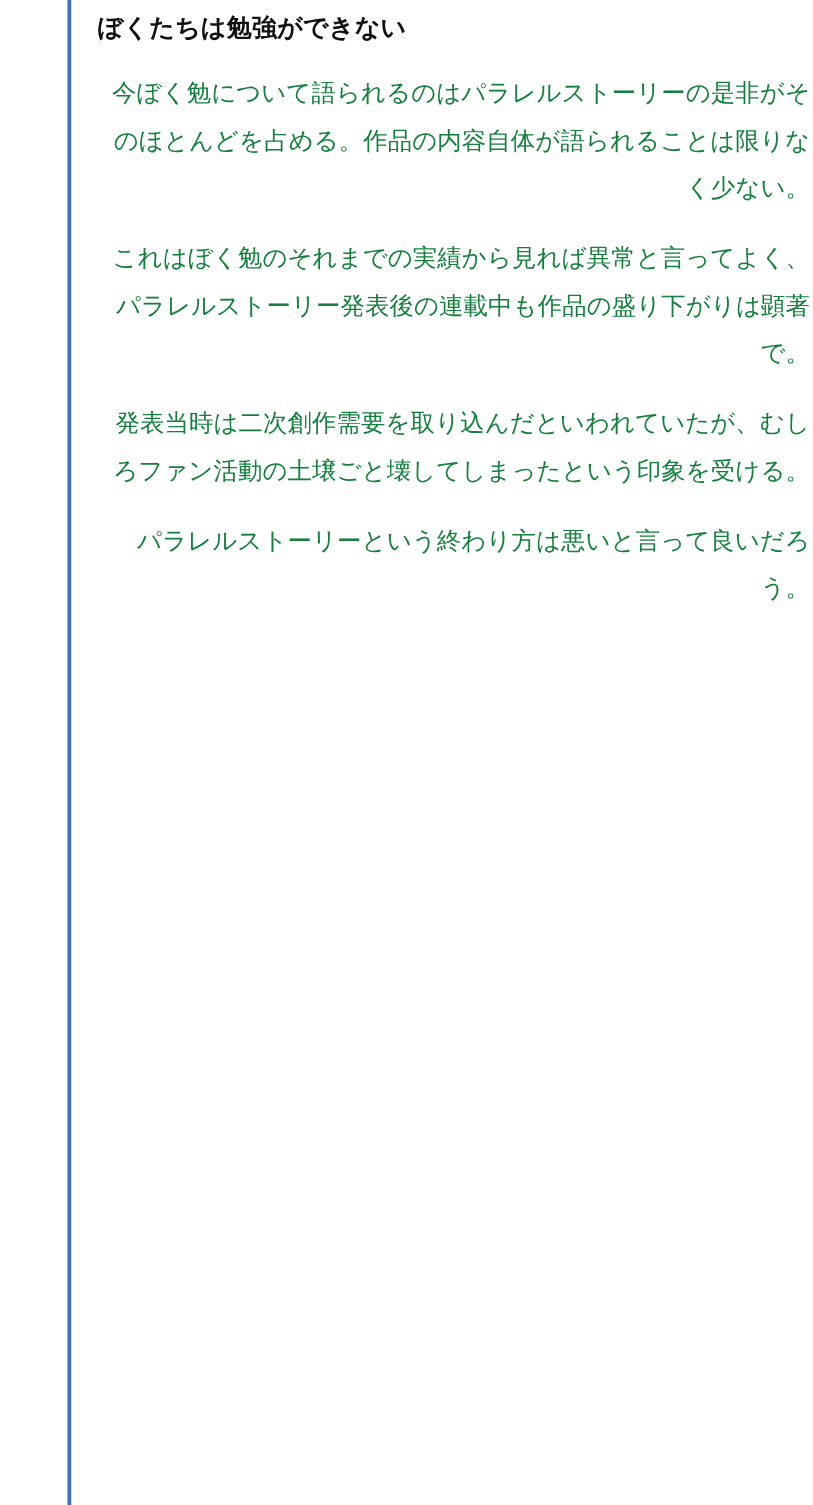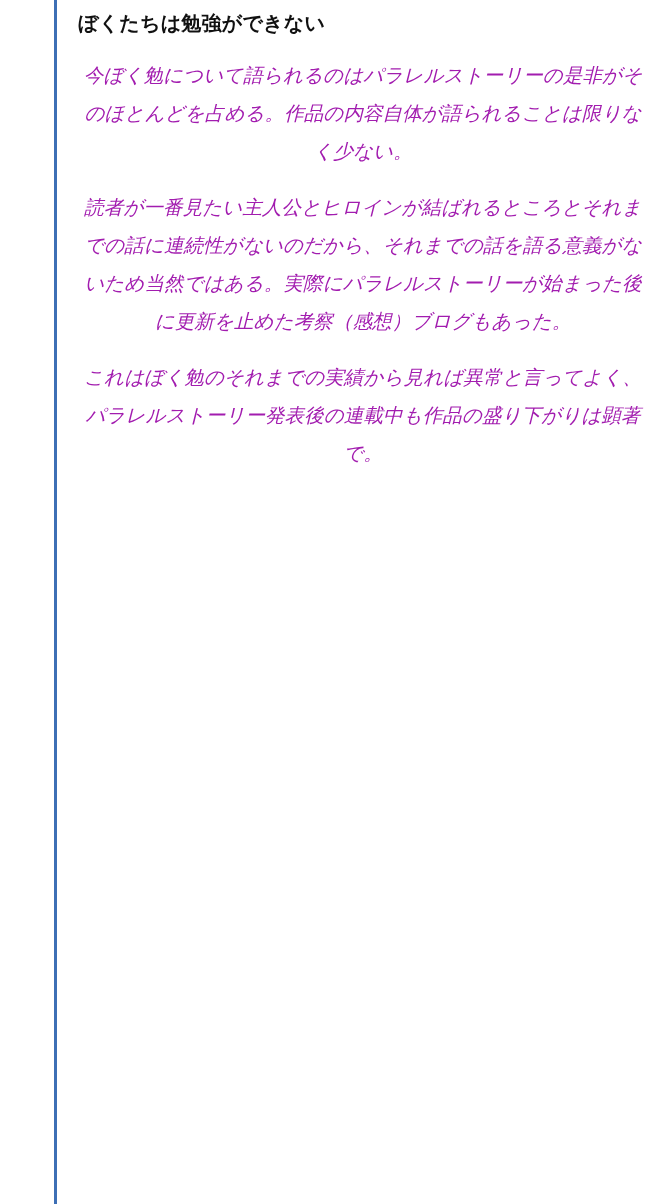--- a/index.html
+++ b/index.html
@@ -43,40 +43,40 @@
     font-weight: bold;
     line-height: 1.5;
     margin: 0 0 18px 0;
     color: #111111;
     letter-spacing: 0.2px;
   }
   .para {
     font-size: 19.5px;
     line-height: 1.95;
     margin: 0 0 18px 0;
-    color: #a21caf;
-    text-align: center;
+    color: #15803d;
+    text-align: right;
     letter-spacing: 0.1px;
     word-break: break-all;
-    font-style: italic;
   }
   .para:last-child {
     margin-bottom: 0;
   }
 </style>
 </head>
 <body>
 
 <div class="page">
 
   <div class="left-rule"></div>
 
   <div class="article">
 
     <h1 class="article-title">ぼくたちは勉強ができない</h1>
 
     <p class="para">今ぼく勉について語られるのはパラレルストーリーの是非がそのほとんどを占める。作品の内容自体が語られることは限りなく少ない。</p>
-    <p class="para">読者が一番見たい主人公とヒロインが結ばれるところとそれまでの話に連続性がないのだから、それまでの話を語る意義がないため当然ではある。実際にパラレルストーリーが始まった後に更新を止めた考察（感想）ブログもあった。</p>
     <p class="para">これはぼく勉のそれまでの実績から見れば異常と言ってよく、パラレルストーリー発表後の連載中も作品の盛り下がりは顕著で。</p>
+    <p class="para">発表当時は二次創作需要を取り込んだといわれていたが、むしろファン活動の土壌ごと壊してしまったという印象を受ける。</p>
+    <p class="para">パラレルストーリーという終わり方は悪いと言って良いだろう。</p>
 
   </div>
 
 </div>
 
 </body></html>

